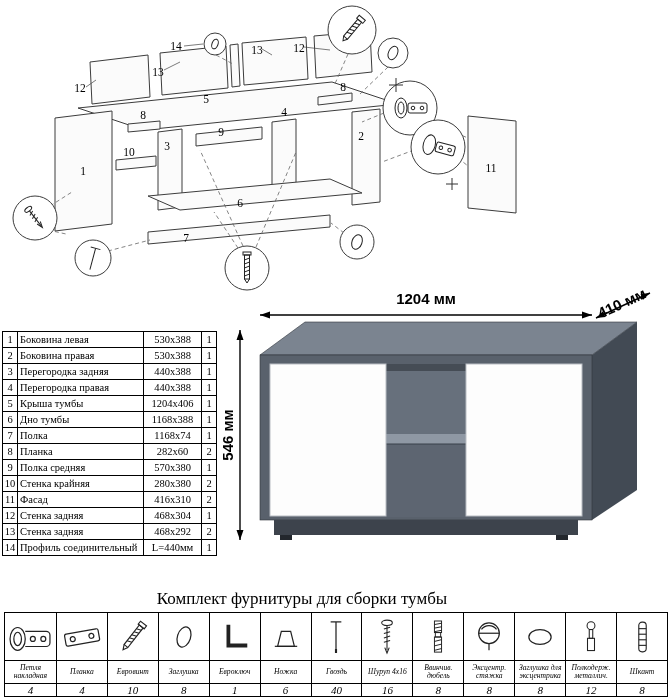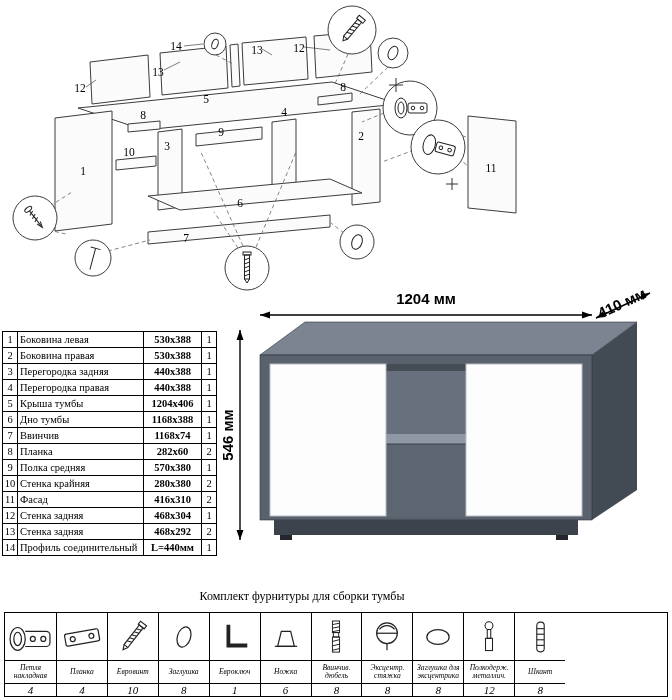--- a/index.html
+++ b/index.html
@@ -10,26 +10,26 @@
   }
   #exploded { position:absolute; top:0; left:0; }
   svg text { font-family:"Liberation Serif", serif; }
   .num text { font-size:11.5px; fill:#000; text-anchor:middle; }
   .dim text { font-family:"Liberation Sans", sans-serif; font-size:15px; font-weight:bold; fill:#000; text-anchor:middle; }
 
   #parts { position:absolute; top:331px; left:2px; border-collapse:collapse; background:#fff; }
   #parts td { border:1px solid #000; font-size:10.5px; height:16px; padding:0 2px; white-space:nowrap; }
   #parts td.c-num { width:15px; text-align:center; padding:0; }
   #parts td.c-name { width:126px;margin-left:40px; }
-  #parts td.c-size { width:58px; text-align:center;font-weight:bold; }
+  #parts td.c-size { width:58px; text-align:center; }
   #parts td.c-qty { width:15px; text-align:center; padding:0; }
 
   #render { position:absolute; top:286px; left:220px; }
 
-  #hw-title { position:absolute; top:589px; left:0; width:604px; text-align:center; font-size:12px; }
+  #hw-title { position:absolute; top:589px; left:0; width:604px; text-align:center; font-size:17px; }
 
   #hw { position:absolute; top:612px; left:4px; width:664px; display:grid;
         grid-template-columns:repeat(13,1fr); border:1px solid #000; background:#fff; }
   .hw-cell { border-left:1px solid #000; display:flex; flex-direction:column;font-style:italic; }
   .hw-cell:first-child { border-left:none; }
   .hw-icon { height:47px; display:flex; align-items:center; justify-content:center; overflow:hidden; }
   .hw-name { height:23px; border-top:1px solid #000; font-size:7.6px; line-height:1.05;
              display:flex; align-items:center; justify-content:center; text-align:center; padding:0 1px; }
   .hw-qty  { height:13px; border-top:1px solid #000; font-size:11px;
              display:flex; align-items:center; justify-content:center; }
@@ -220,21 +220,21 @@
 
       <tr>
         <td class="c-num">6</td>
         <td class="c-name">Дно тумбы</td>
         <td class="c-size">1168x388</td>
         <td class="c-qty">1</td>
       </tr>
 
       <tr>
         <td class="c-num">7</td>
-        <td class="c-name">Ввинчив</td>
+        <td class="c-name">Полка</td>
         <td class="c-size">1168x74</td>
         <td class="c-qty">1</td>
       </tr>
 
       <tr>
         <td class="c-num">8</td>
         <td class="c-name">Планка</td>
         <td class="c-size">282x60</td>
         <td class="c-qty">2</td>
       </tr>
@@ -400,21 +400,51 @@
           <g fill="none" stroke="#222" stroke-width="1.3">
             <path d="M7 25 L11 9 H21 L25 25 Z"></path>
             <line x1="4" y1="25" x2="28" y2="25"></line>
           </g>
         </svg>
       </div>
       <div class="hw-name">Ножка</div>
       <div class="hw-qty">6</div>
     </div>
 
-
+    <div class="hw-cell">
+      <div class="hw-icon">
+        <svg width="16" height="40" viewBox="0 0 18 42">
+          <g fill="none" stroke="#222" stroke-width="1.4">
+            <line x1="3" y1="4" x2="15" y2="4"></line>
+            <line x1="9" y1="4" x2="9" y2="34"></line>
+            <path d="M9 34 L9 39" stroke-width="2.4"></path>
+          </g>
+        </svg>
+      </div>
+      <div class="hw-name">Гвоздь</div>
+      <div class="hw-qty">40</div>
+    </div>
+
+    <div class="hw-cell">
+      <div class="hw-icon">
+        <svg width="16" height="40" viewBox="0 0 18 42">
+          <g fill="none" stroke="#222" stroke-width="1.2">
+            <ellipse cx="9" cy="5" rx="6" ry="3"></ellipse>
+            <line x1="9" y1="8" x2="9" y2="36"></line>
+            <line x1="5.5" y1="12" x2="12.5" y2="10"></line>
+            <line x1="5.5" y1="17" x2="12.5" y2="15"></line>
+            <line x1="5.5" y1="22" x2="12.5" y2="20"></line>
+            <line x1="5.5" y1="27" x2="12.5" y2="25"></line>
+            <path d="M6.5 33 L9 39 L11.5 33"></path>
+          </g>
+        </svg>
+      </div>
+      <div class="hw-name">Шуруп 4x16</div>
+      <div class="hw-qty">16</div>
+    </div>
 
     <div class="hw-cell">
       <div class="hw-icon">
         <svg width="16" height="40" viewBox="0 0 18 42">
           <g fill="none" stroke="#222" stroke-width="1.1">
             <rect x="5" y="3" width="8" height="13"></rect>
             <line x1="5" y1="7" x2="13" y2="5.5"></line>
             <line x1="5" y1="11" x2="13" y2="9.5"></line>
             <line x1="5" y1="15" x2="13" y2="13.5"></line>
             <rect x="6" y="16" width="6" height="5"></rect>

